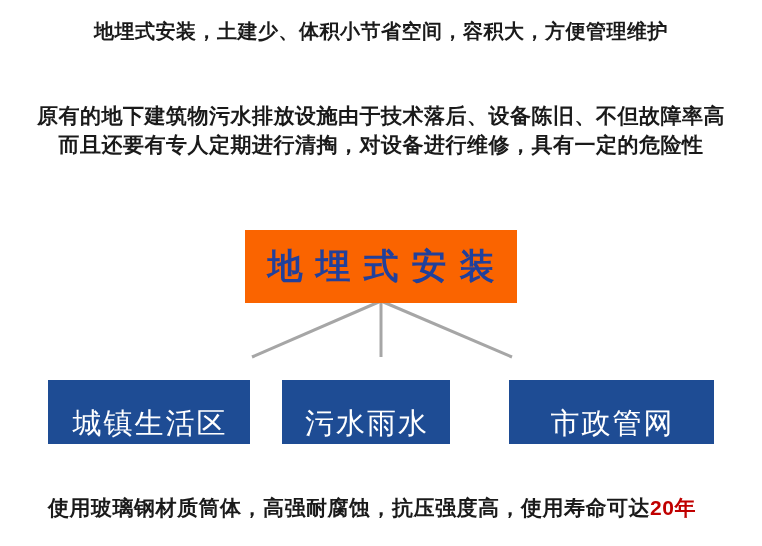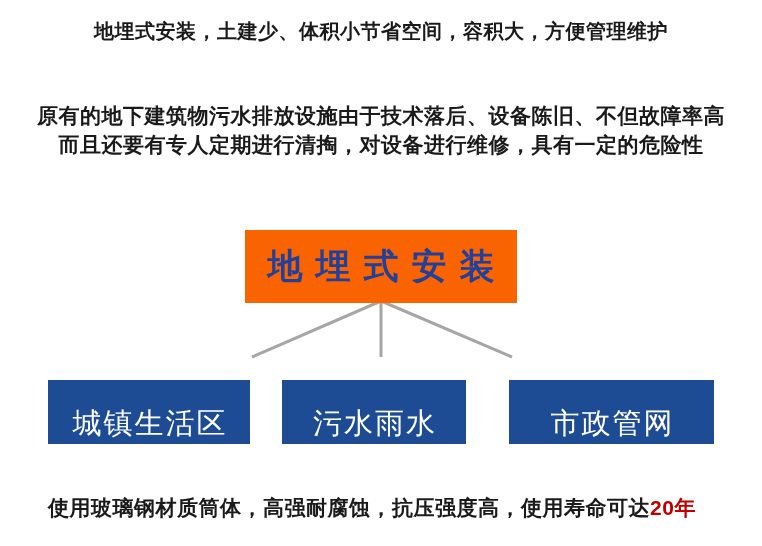--- a/index.html
+++ b/index.html
@@ -77,21 +77,21 @@
   }
   .child-box span {
     color: #ffffff;
     font-size: 29px;
     font-weight: 400;
     letter-spacing: 2px;
     padding-left: 2px;
     white-space: nowrap;
   }
   .child-left  { left: 48px;  width: 202px; }
-  .child-mid   { left: 282px; width: 184px; }
+  .child-mid   { left: 282px; width: 168px; }
   .child-right { left: 509px; width: 205px; }
   .footer {
     position: absolute;
     left: 0;
     top: 494px;
     width: 744px;
     text-align: center;
     font-size: 21px;
     font-weight: 700;
     color: #1a1a1a;

